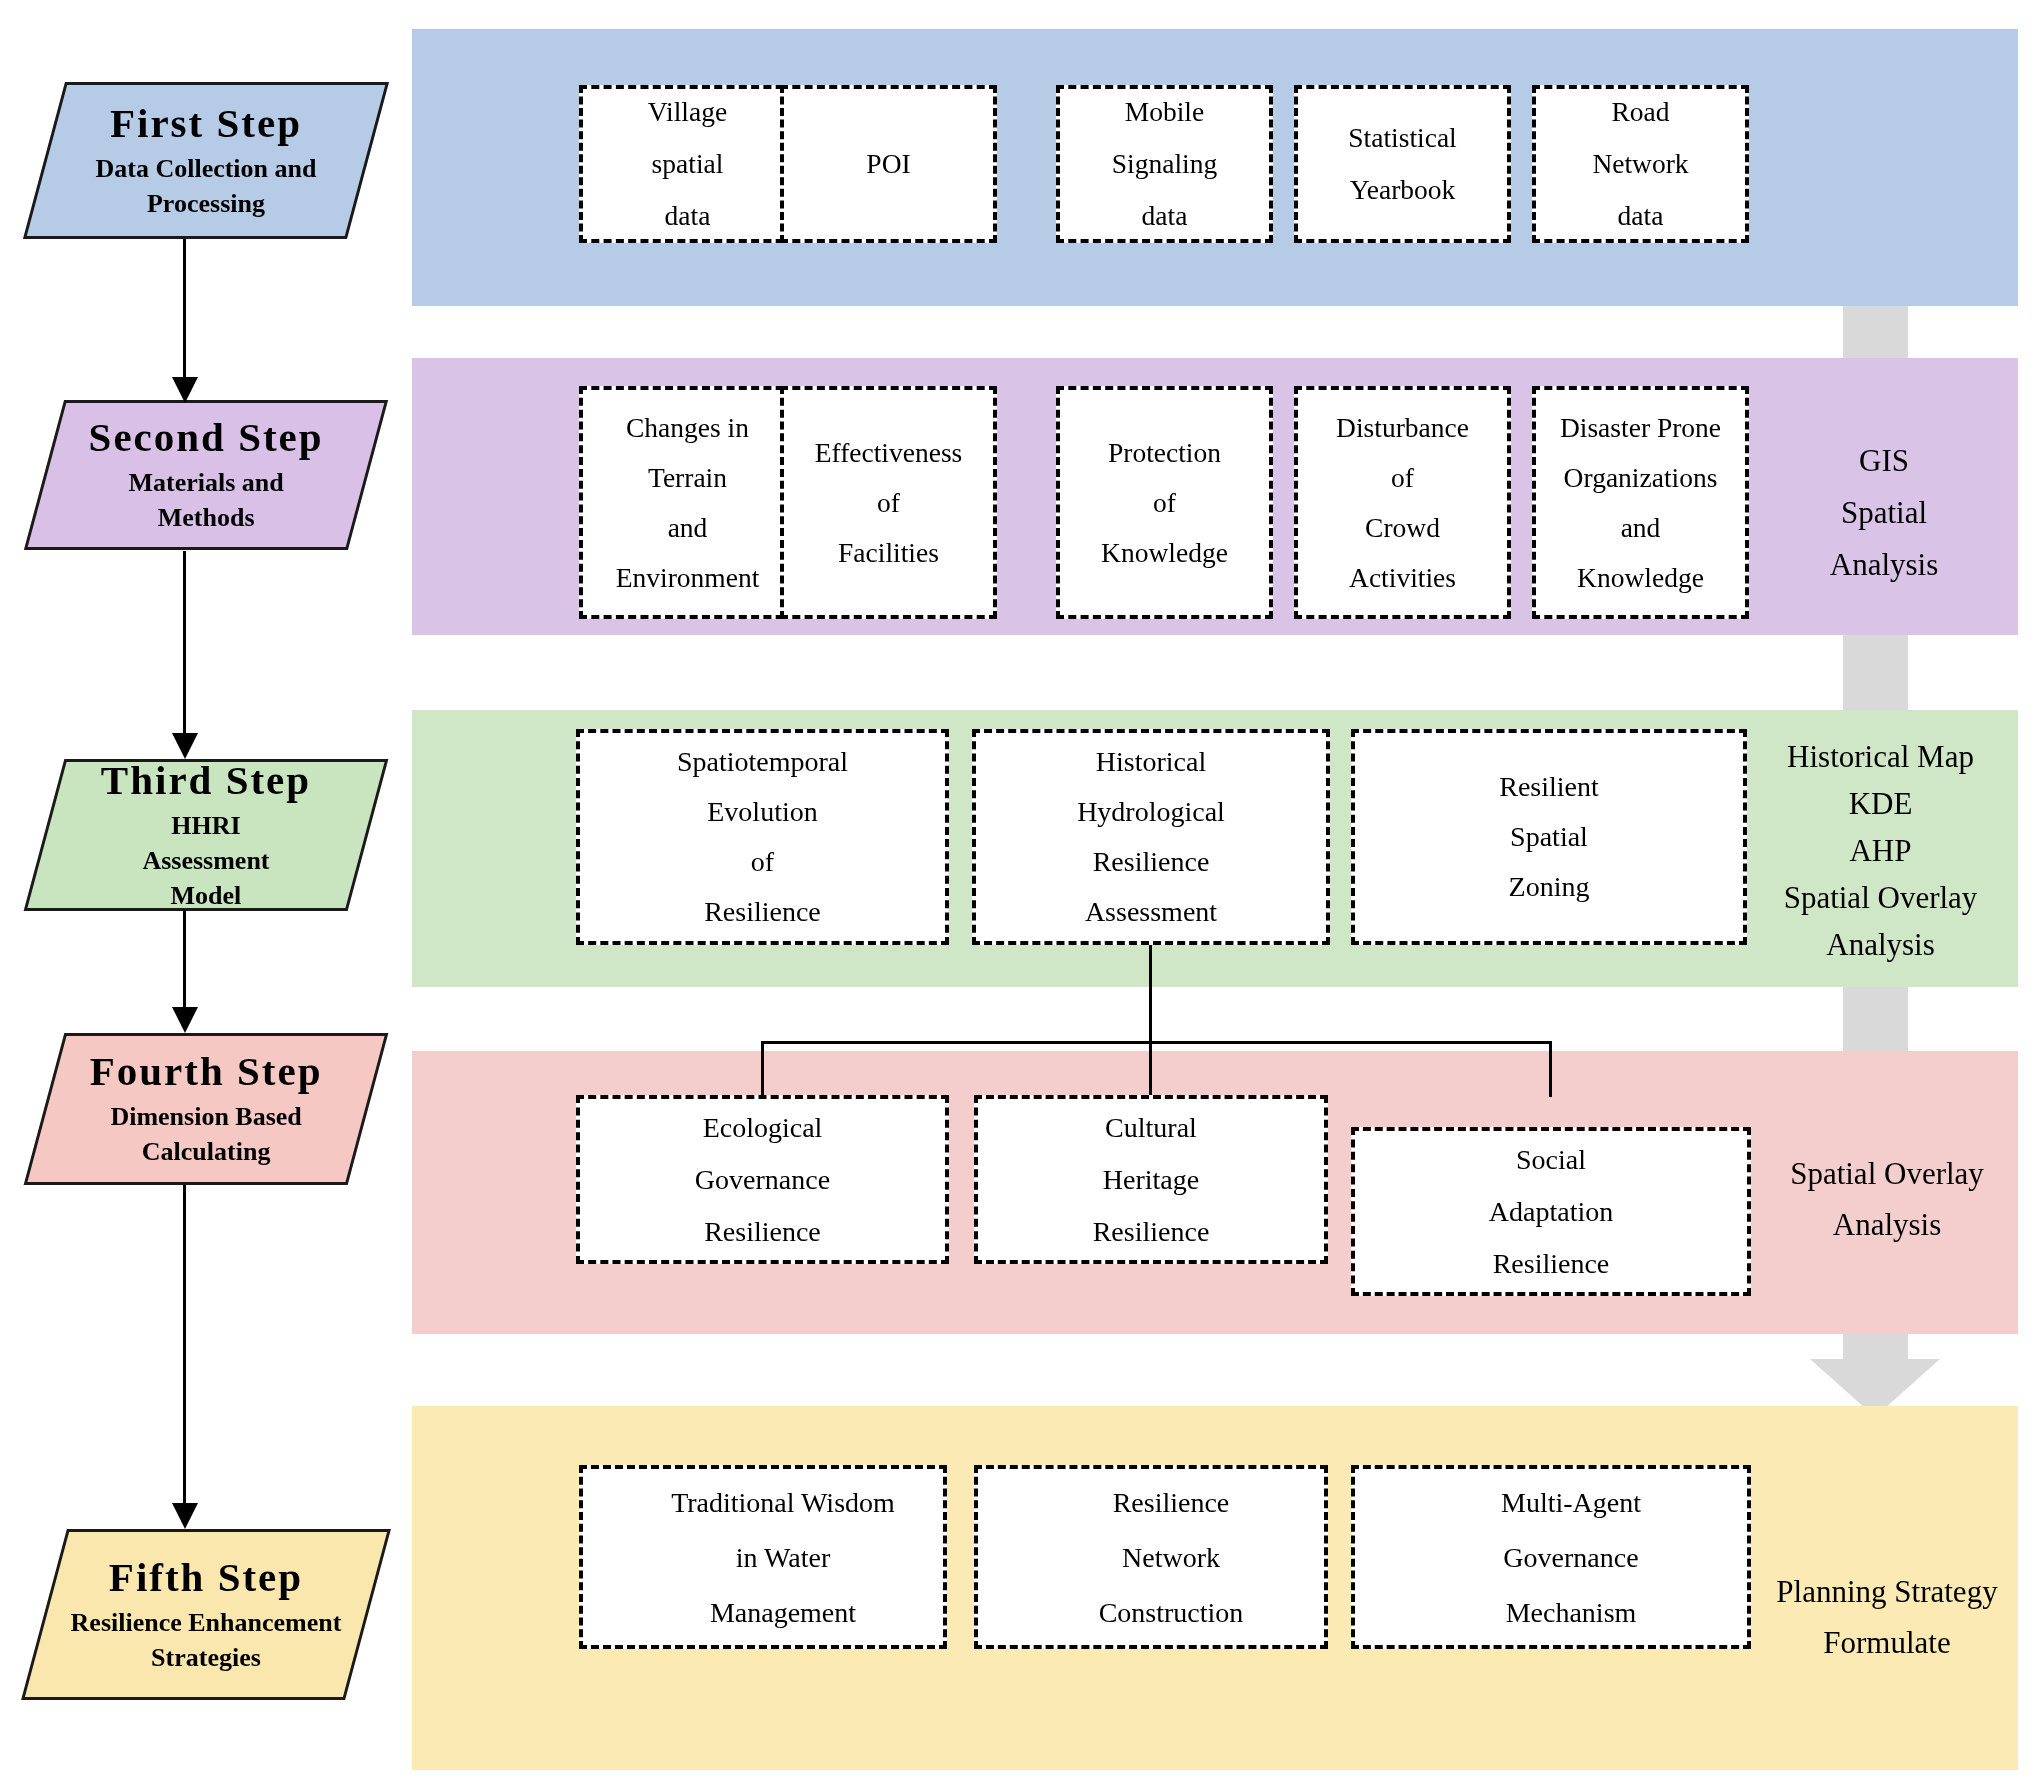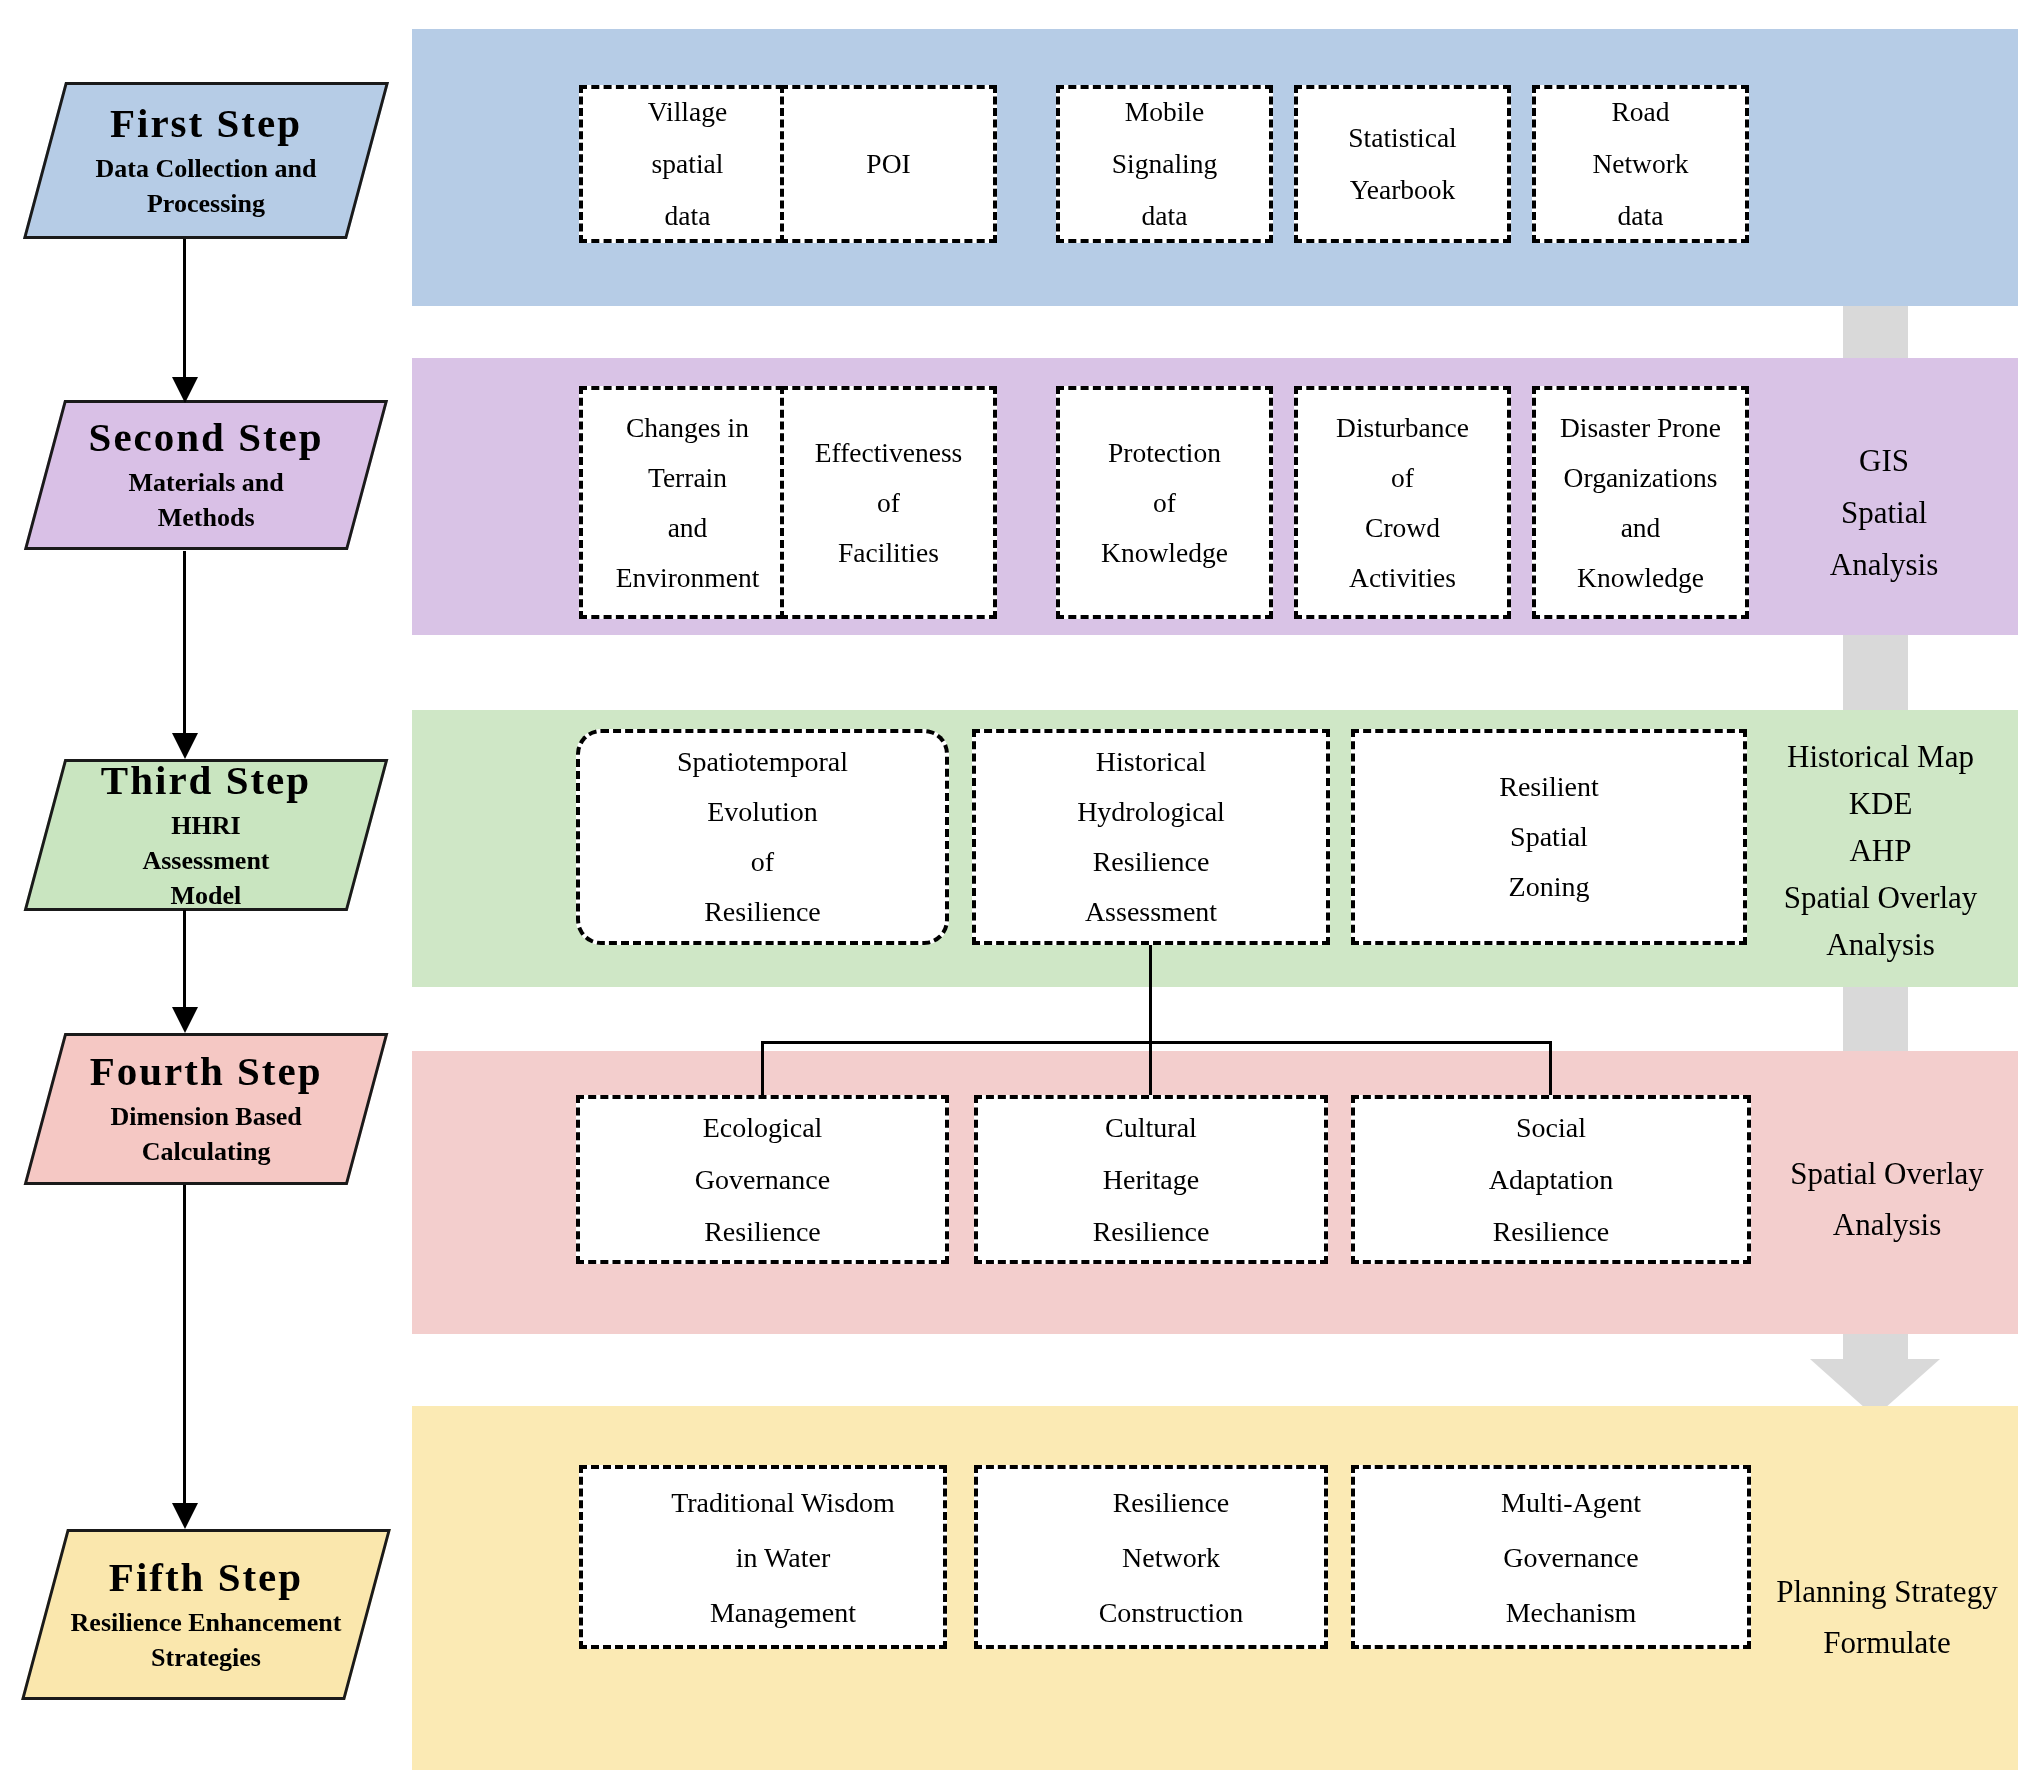--- a/index.html
+++ b/index.html
@@ -36,22 +36,22 @@
   .row2{top:386px;height:233px;font-size:27.5px;line-height:50px;}
   .row3{top:729px;height:216px;font-size:28px;line-height:50px;}
   .row4{top:1095px;height:169px;font-size:28px;line-height:52px;}
   .row5{top:1465px;height:184px;font-size:28px;line-height:55px;padding-left:40px;}
   .aimbox{top:1663px;height:102px;left:576px;width:1175px;font-size:31px;line-height:48px;}
 
   .c1{left:579px;width:217px;}  .c2{left:780px;width:217px;}
   .c3{left:1056px;width:217px;} .c4{left:1294px;width:217px;}
   .c5{left:1532px;width:217px;}
 
-  .g1{left:576px;width:373px;border-radius:25px;}  .g2{left:972px;width:358px;}  .g3{left:1351px;width:396px;}
-  .r1{left:576px;width:373px;}  .r2{left:974px;width:354px;}  .r3{left:1351px;width:400px;}
+  .g1{left:576px;width:373px;}  .g2{left:972px;width:358px;}  .g3{left:1351px;width:396px;}
+  .r1{left:576px;width:373px;}  .r2{left:974px;width:354px;}  .r3{left:1351px;width:400px;margin-top:32px;}
   .y1{left:579px;width:368px;}  .y2{left:974px;width:354px;}  .y3{left:1351px;width:400px;}
 
   
   .para{
     position:absolute;
     left:44px;width:324px;
     box-sizing:border-box;
     border:3.3px solid #1a1a1a;
     transform:skewX(-15deg);
     display:flex;align-items:center;justify-content:center;

